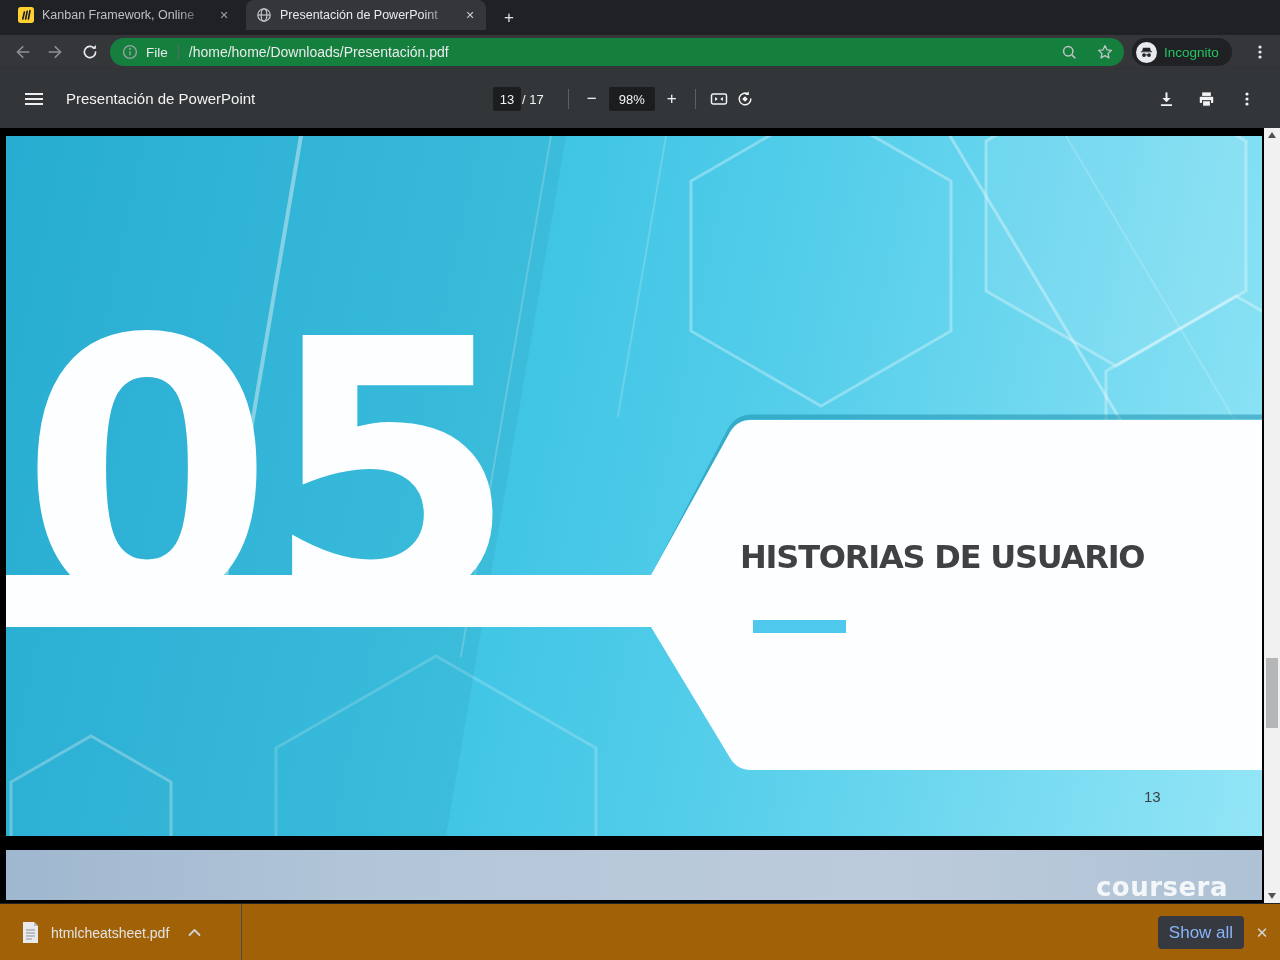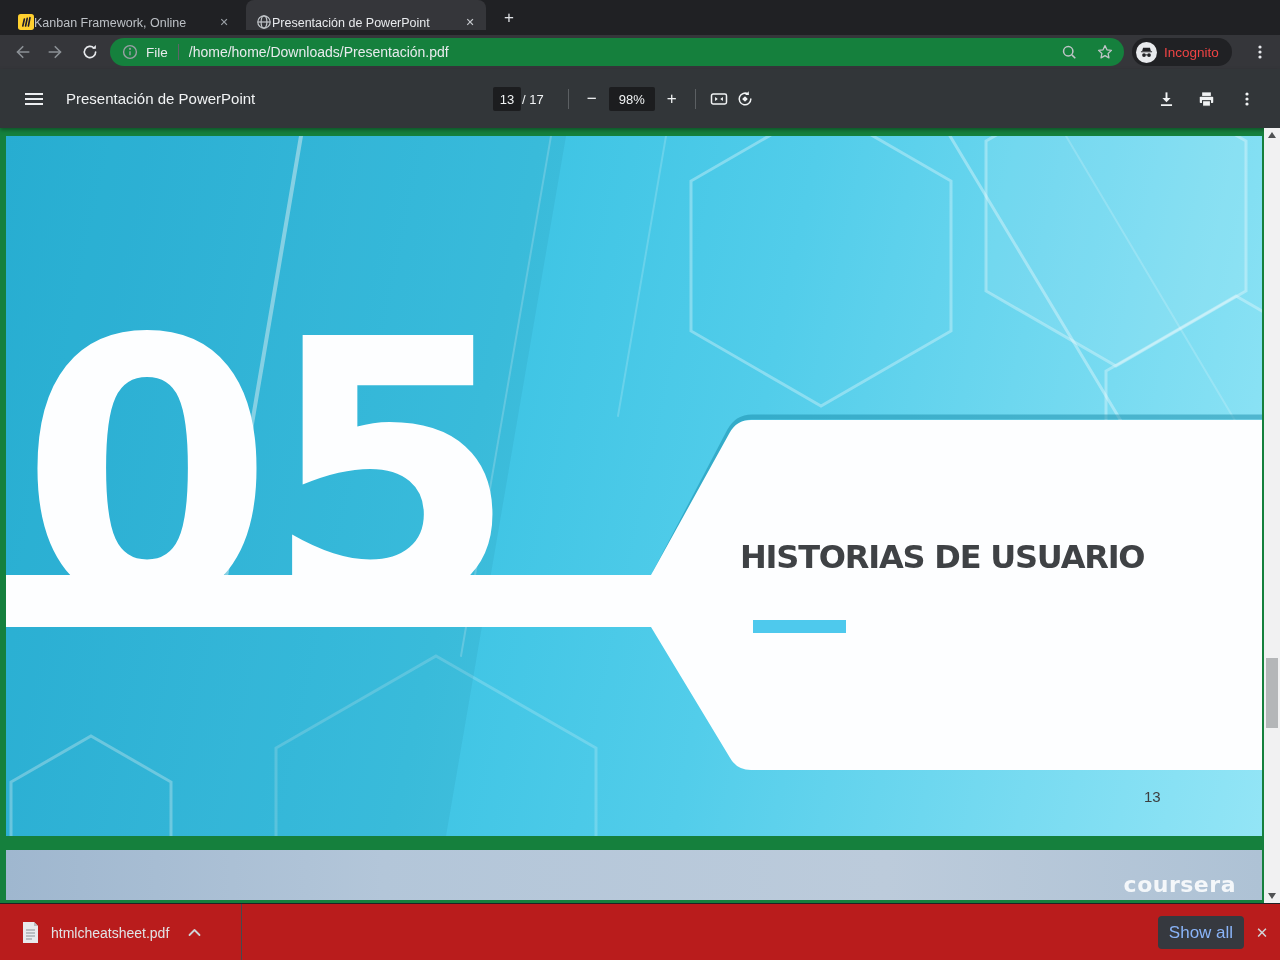--- a/index.html
+++ b/index.html
@@ -2,21 +2,21 @@
 <html><head>
 <meta charset="utf-8">
 <style>
   * { margin:0; padding:0; box-sizing:border-box; }
   html,body { width:1280px; height:960px; background:#202124; overflow:hidden;
               font-family:"Liberation Sans", sans-serif; }
   svg { display:block; }
 
   
   .tabstrip { position:absolute; left:0; top:0; width:1280px; height:35px; background:#202124; }
-  .tab { position:absolute; top:0; height:30px; display:flex; align-items:flex-end; 
+  .tab { position:absolute; top:0; height:30px; display:flex; align-items:center; gap:8px;
          padding:0 8px 0 10px; cursor:default; }
   .tab-inactive { left:8px; width:232px; }
   .tab-active  { left:246px; width:240px; background:#35363a; border-radius:8px 8px 0 0; }
   .tab-title { flex:1; font-size:12.5px; color:#bdc1c6; white-space:nowrap; overflow:hidden;
                -webkit-mask-image:linear-gradient(to right,#000 82%,transparent);
                mask-image:linear-gradient(to right,#000 82%,transparent); }
   .tab-active .tab-title { color:#e8eaed; }
   .tab-close { width:16px; height:16px; border-radius:8px; display:flex; align-items:center;
                justify-content:center; font-size:11px; color:#9aa0a6; flex:none; }
   .tab-active .tab-close { color:#c7cace; }
@@ -29,68 +29,68 @@
             justify-content:center; border-radius:12px; }
   .urlpill { position:absolute; left:110px; top:3px; width:1014px; height:28px; border-radius:14px;
              background:#15803d; display:flex; align-items:center; padding:0 10px 0 12px; }
   .scheme { font-size:13.5px; color:#e8eaed; margin:0 10px 0 8px; }
   .urlsep { width:1px; height:16px; background:#5f6368; margin-right:10px; }
   .urltext { font-size:14px; color:#e8eaed; flex:1; white-space:nowrap; overflow:hidden; }
   .incog { position:absolute; left:1132px; top:3px; height:28px; border-radius:14px; background:#202124;
            display:flex; align-items:center; gap:7px; padding:0 13px 0 4px; }
   .incog-circle { width:21px; height:21px; border-radius:50%; background:#e8eaed; display:flex;
                   align-items:center; justify-content:center; }
-  .incog-label { font-size:13.5px; color:#ef4444; }
+  .incog-label { font-size:13.5px; color:#22c55e; }
 
   
   .pdfbar { position:absolute; left:0; top:69px; width:1280px; height:59px; background:#323639;
             box-shadow:0 2px 4px rgba(0,0,0,.35); z-index:5; }
   .pdftitle { position:absolute; left:66px; top:21px; font-size:15px; color:#f1f3f4; }
   .pdfbtn { position:absolute; width:28px; height:28px; top:16px; display:flex; align-items:center;
             justify-content:center; border-radius:14px; color:#f1f3f4; }
   .pagegrp { position:absolute; left:493px; top:16px; height:28px; display:flex; align-items:center; }
   .numbox { background:#1c1d1f; color:#f1f3f4; border:none; width:28px; height:24px; border-radius:2px;
             text-align:center; font-size:13px; font-family:"Liberation Sans",sans-serif; }
   .pagetotal { color:#f1f3f4; font-size:13px; margin:0 14px 0 1px; }
   .toolsep { width:1px; height:20px; background:#5c6063; margin:0 10px; }
   .glyphbtn { width:26px; height:26px; display:flex; align-items:center; justify-content:center;
               color:#f1f3f4; font-size:17px; border-radius:13px; }
   .zoombox { background:#1c1d1f; color:#f1f3f4; width:46px; height:24px; border-radius:2px;
              display:flex; align-items:center; justify-content:center; font-size:13px; margin:0 4px; }
 
   
-  .viewer { position:absolute; left:0; top:128px; width:1280px; height:832px; background:#15803d;
+  .viewer { position:absolute; left:0; top:128px; width:1280px; height:832px; background:#000000;
             overflow:hidden;padding-left:20px; }
   .slide { position:absolute; left:6px; top:8px; width:1256px; height:700px; overflow:hidden;
            background:linear-gradient(102deg,#2bb5da 0%,#3ec4e4 38%,#52cdea 58%,#93e5f6 100%); }
   .slide-number { position:absolute; left:14px; top:156px; font-family:"DejaVu Sans",sans-serif;
                   font-weight:bold; font-size:365px; line-height:1em; letter-spacing:-10px;
                   color:#fdfeff; }
   .slide-title { position:absolute; left:734px; top:402px; font-family:"DejaVu Sans",sans-serif;
                  font-weight:bold; font-size:32px; letter-spacing:-1.2px; color:#3f4245; white-space:nowrap; }
   .accentbar { position:absolute; left:747px; top:484px; width:93px; height:13px; }
   .slide-pagenum { position:absolute; left:1138px; top:652px; font-size:15px; color:#3c3e40; }
   .deco, .tagshape { position:absolute; left:0; top:0; }
 
   .preview { position:absolute; left:6px; top:722px; width:1256px; height:50px; overflow:hidden;
              background:linear-gradient(90deg,#9fb7cf 0%,#b3c6d9 30%,#bccbdb 70%,#aec2d5 100%); }
-  .brand { position:absolute; right:26px; top:22px; font-family:"DejaVu Sans",sans-serif;
-           font-weight:bold; font-size:22px; color:#f4f7fa; letter-spacing:0.5px; }
+  .brand { position:absolute; right:34px; top:22px; font-family:"DejaVu Sans",sans-serif;
+           font-weight:bold; font-size:26px; color:#f4f7fa; letter-spacing:0.5px; }
 
   
   .scrollbar { position:absolute; left:1264px; top:128px; width:16px; height:775px; background:#f1f1f2; z-index:6; }
   .scroll-arrow { position:absolute; left:0; width:16px; height:14px; display:flex; align-items:center; justify-content:center; }
   .tri-up { width:0; height:0; border-left:4px solid transparent; border-right:4px solid transparent;
             border-bottom:6px solid #505254; }
   .tri-down { width:0; height:0; border-left:4px solid transparent; border-right:4px solid transparent;
               border-top:6px solid #505254; }
   .scroll-thumb { position:absolute; left:2px; top:530px; width:12px; height:70px; background:#b4b6b8; }
 
   
-  .shelf { position:absolute; left:0; top:903px; width:1280px; height:57px; background:#b91c1c;
+  .shelf { position:absolute; left:0; top:903px; width:1280px; height:57px; background:#a16207;
            border-top:1px solid #202225; z-index:7; }
   .dl-item { position:absolute; left:0; top:0; height:57px; width:241px; display:flex; align-items:center;
              gap:12px; padding-left:22px; }
   .dl-name { font-size:14px; color:#e1e3e6; }
   .dl-chevron { width:26px; height:26px; display:flex; align-items:center; justify-content:center; border-radius:13px; }
   .dl-sep { position:absolute; left:241px; top:0; width:1px; height:57px; background:#46494e; }
   .showall { position:absolute; left:1158px; top:12px; width:86px; height:33px; background:#36393f;
              border-radius:4px; display:flex; align-items:center; justify-content:center;
              font-size:17px; }
   .shelf-close { position:absolute; left:1250px; top:17px; width:24px; height:24px; display:flex;

